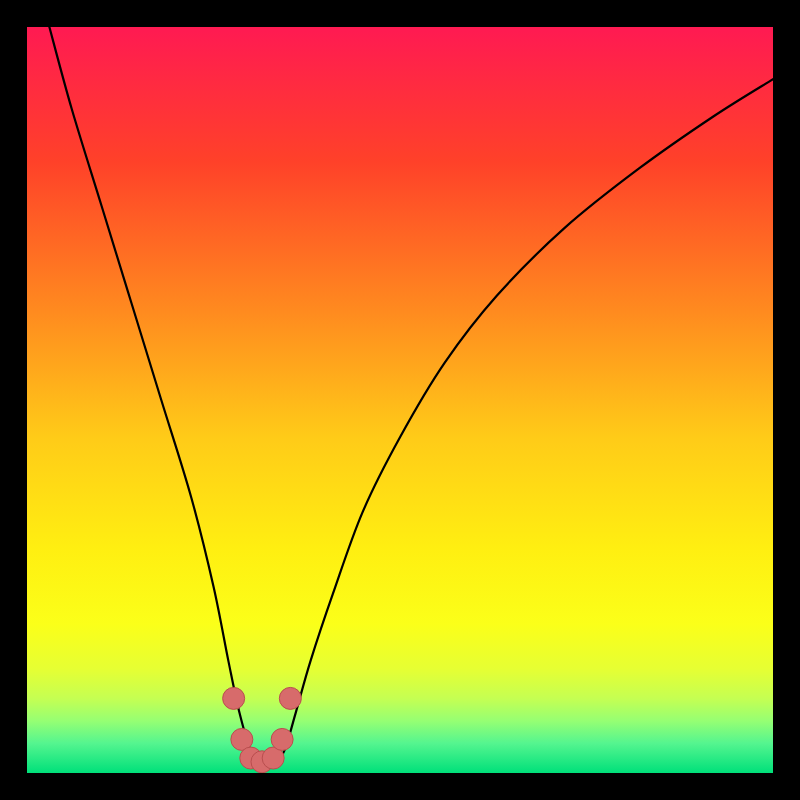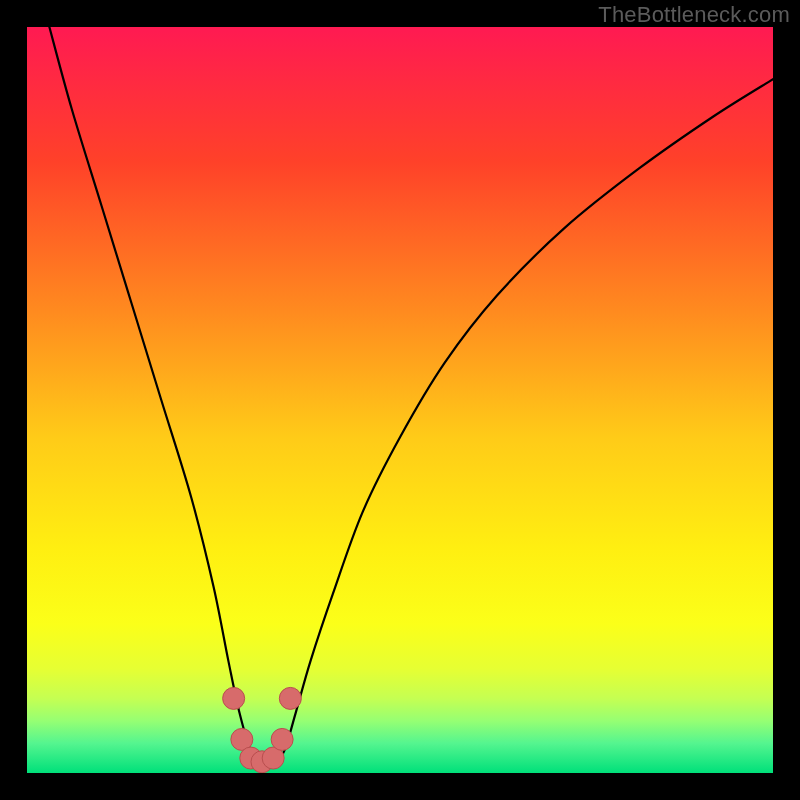--- a/index.html
+++ b/index.html
@@ -66,14 +66,13 @@
           <circle cx="206.64199999999997" cy="671.4" r="11" fill="#d76b6b" stroke="#b94e4e" stroke-width="1"></circle>
           <circle cx="214.848" cy="712.43" r="11" fill="#d76b6b" stroke="#b94e4e" stroke-width="1"></circle>
           <circle cx="223.79999999999998" cy="731.08" r="11" fill="#d76b6b" stroke="#b94e4e" stroke-width="1"></circle>
           <circle cx="234.99" cy="734.81" r="11" fill="#d76b6b" stroke="#b94e4e" stroke-width="1"></circle>
           <circle cx="246.18" cy="731.08" r="11" fill="#d76b6b" stroke="#b94e4e" stroke-width="1"></circle>
           <circle cx="255.13200000000003" cy="712.43" r="11" fill="#d76b6b" stroke="#b94e4e" stroke-width="1"></circle>
           <circle cx="263.33799999999997" cy="671.4" r="11" fill="#d76b6b" stroke="#b94e4e" stroke-width="1"></circle>
         </g>
     </svg>
   </div>
-  <div class="watermark">TheBottleneck.com</div>
 </div>
 
 </body></html>

